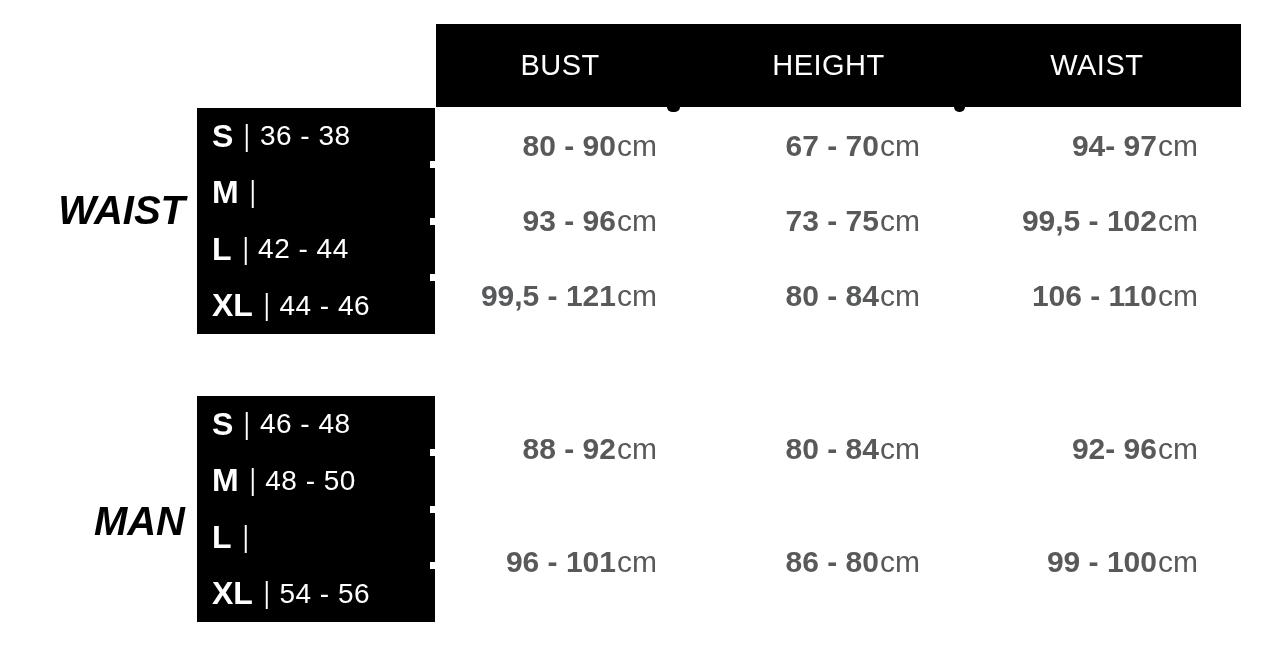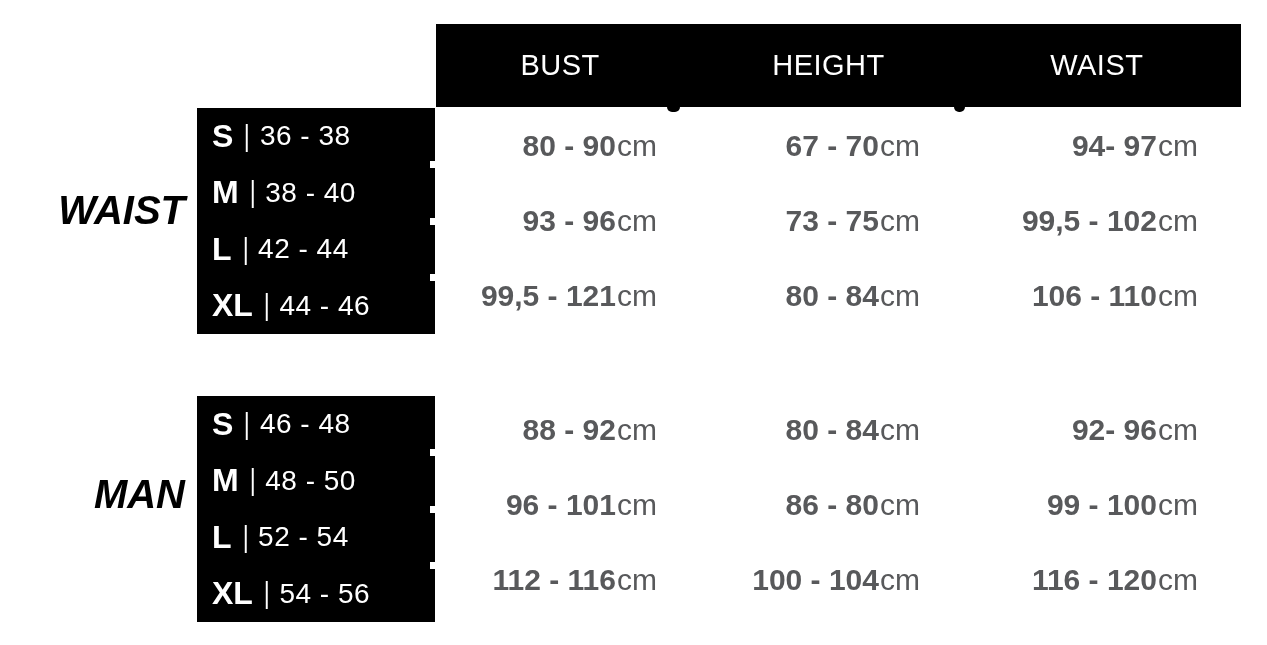--- a/index.html
+++ b/index.html
@@ -25,21 +25,21 @@
   .bump.b1 { left:667px; width:13px; }
   .bump.b2 { left:954px; width:11px; }
 
   
   .gender-label {
     position:absolute; left:0; width:185px; text-align:right;
     font-size:40px; line-height:44px; font-weight:700; font-style:italic;
     color:#000; letter-spacing:0px;
   }
   .gender-label.woman { top:188px; }
-  .gender-label.man   { top:472px; }
+  .gender-label.man   { top:499px; }
 
   
   .size-box {
     position:absolute; left:197px; width:238px; height:226px;
     background:#000; color:#fff; display:flex; flex-direction:column;
   }
   .size-box.woman { top:108px; }
   .size-box.man   { top:396px; }
   .size-row {
     flex:1; display:flex; align-items:center; padding-left:15px;
@@ -88,21 +88,20 @@
 
   <div class="size-box woman">
     <div class="size-row">
       <span class="sz">S</span>
       <span class="sep">|</span>
       <span class="rng">36 - 38</span>
     </div>
     <div class="size-row">
       <span class="sz">M</span>
       <span class="sep">|</span>
-      <span class="rng">38 - 40</span>
     </div>
     <div class="size-row">
       <span class="sz">L</span>
       <span class="sep">|</span>
       <span class="rng">42 - 44</span>
     </div>
     <div class="size-row">
       <span class="sz">XL</span>
       <span class="sep">|</span>
       <span class="rng">44 - 46</span>
@@ -137,21 +136,20 @@
       <span class="rng">46 - 48</span>
     </div>
     <div class="size-row">
       <span class="sz">M</span>
       <span class="sep">|</span>
       <span class="rng">48 - 50</span>
     </div>
     <div class="size-row">
       <span class="sz">L</span>
       <span class="sep">|</span>
-      <span class="rng">52 - 54</span>
     </div>
     <div class="size-row">
       <span class="sz">XL</span>
       <span class="sep">|</span>
       <span class="rng">54 - 56</span>
     </div>
     <div class="notch n1"></div>
     <div class="notch n2"></div>
     <div class="notch n3"></div>
   </div>
@@ -160,20 +158,15 @@
     <div class="data-row">
       <div class="cell c1"><b>88 - 92</b><span class="unit">cm</span></div>
       <div class="cell c2"><b>80 - 84</b><span class="unit">cm</span></div>
       <div class="cell c3"><b>92- 96</b><span class="unit">cm</span></div>
     </div>
     <div class="data-row">
       <div class="cell c1"><b>96 - 101</b><span class="unit">cm</span></div>
       <div class="cell c2"><b>86 - 80</b><span class="unit">cm</span></div>
       <div class="cell c3"><b>99 - 100</b><span class="unit">cm</span></div>
     </div>
-    <div class="data-row">
-      <div class="cell c1"><b>112 - 116</b><span class="unit">cm</span></div>
-      <div class="cell c2"><b>100 - 104</b><span class="unit">cm</span></div>
-      <div class="cell c3"><b>116 - 120</b><span class="unit">cm</span></div>
-    </div>
   </div>
 
 </div>
 
 </body></html>

